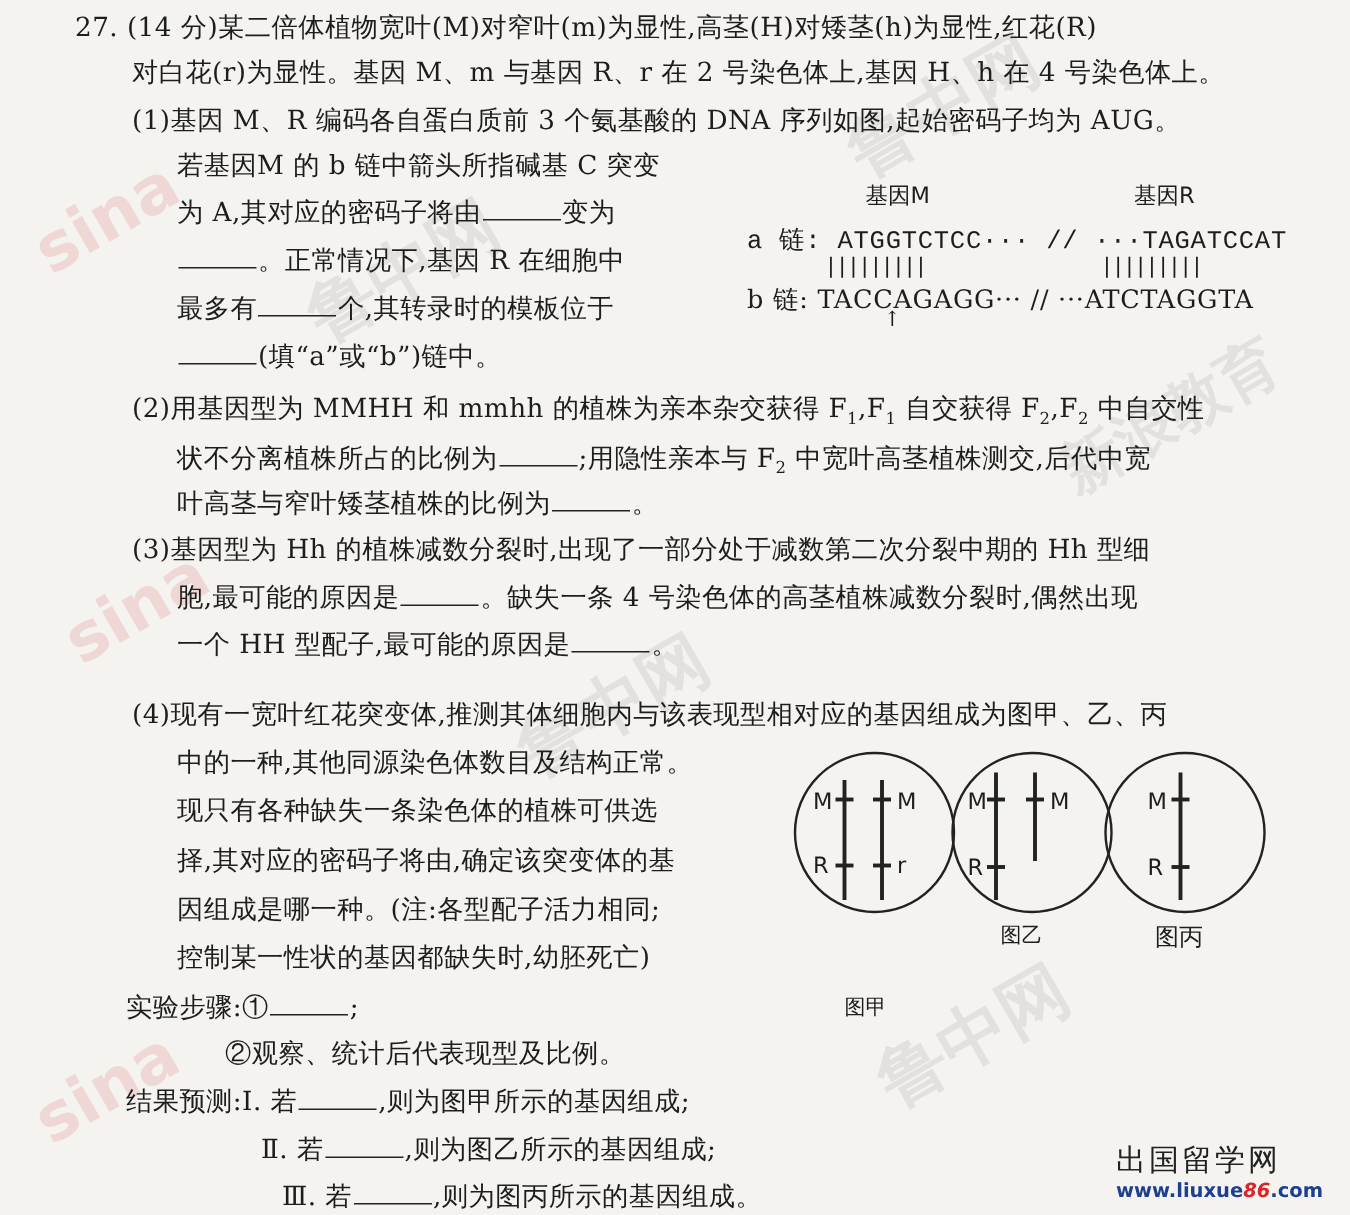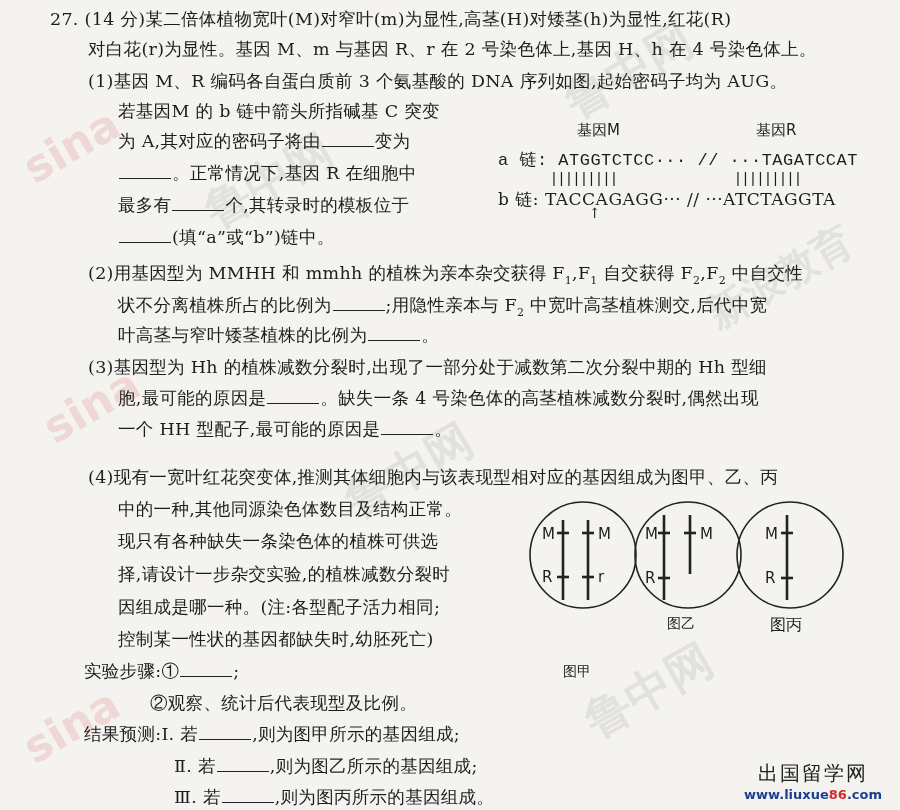--- a/index.html
+++ b/index.html
@@ -10,24 +10,24 @@
     color: #1d1d1d;
   }
   .wm { position: absolute; font-family: "DejaVu Sans", sans-serif; color: rgba(180,180,180,0.28); font-weight: bold; pointer-events: none; transform: rotate(-30deg); white-space: nowrap; }
   .wm.red { color: rgba(220,120,120,0.22); }
   .line { position: absolute; font-size: 17.5px; line-height: 22px; white-space: nowrap; letter-spacing: 0.3px; }
   .blank { display: inline-block; width: 52px; border-bottom: 1.5px solid #222; height: 16px; vertical-align: baseline; margin: 0 1px; }
   .seq { position: absolute; font-size: 17px; white-space: nowrap; letter-spacing: 0.5px; }
   .ticks { position: absolute; font-size: 15px; letter-spacing: 3.6px; font-family: "Liberation Sans", sans-serif; }
   .label-c { position: absolute; font-size: 15px; font-family: "DejaVu Sans", sans-serif; }
   sub { font-size: 11px; }
-  .logo { position: absolute; right: 18px; bottom: 8px; text-align: center; }
+  .logo { position: absolute; right: 18px; bottom: 8px; text-align: left; }
   .logo .cn { font-family: "DejaVu Sans", sans-serif; font-size: 20px; letter-spacing: 2px; color: #222; }
   .logo .url { font-family: "DejaVu Sans", sans-serif; font-size: 13px; font-weight: bold; color: #1c3f8f; }
-  .logo .url .red { color: #d8262b; }
+  .logo .url .red { color: #d8262b; font-style: italic; }
 </style>
 </head>
 <body>
 
 <div class="wm red" style="left:20px;top:120px;font-size:44px;">sina</div>
 <div class="wm red" style="left:40px;top:380px;font-size:44px;">sina</div>
 <div class="wm red" style="left:20px;top:700px;font-size:44px;">sina</div>
 <div class="wm" style="left:200px;top:150px;font-size:46px;">鲁中网</div>
 <div class="wm" style="left:560px;top:40px;font-size:46px;">鲁中网</div>
 <div class="wm" style="left:340px;top:440px;font-size:46px;">鲁中网</div>
@@ -85,36 +85,36 @@
 <div class="line" style="left:118px;top:387px;">
   <span>胞,最可能的原因是</span><span class="blank"></span><span>。缺失一条 4 号染色体的高茎植株减数分裂时,偶然出现</span>
 </div>
 <div class="line" style="left:118px;top:418px;">
   <span>一个 HH 型配子,最可能的原因是</span><span class="blank"></span><span>。</span>
 </div>
 
 <div class="line" style="left:88px;top:466px;">(4)现有一宽叶红花突变体,推测其体细胞内与该表现型相对应的基因组成为图甲、乙、丙</div>
 <div class="line" style="left:118px;top:498px;">中的一种,其他同源染色体数目及结构正常。</div>
 <div class="line" style="left:118px;top:530px;">现只有各种缺失一条染色体的植株可供选</div>
-<div class="line" style="left:118px;top:563px;">择,请设计一步杂交实验,的植株减数分裂时</div>
+<div class="line" style="left:118px;top:563px;">择,其对应的密码子将由,确定该突变体的基</div>
 <div class="line" style="left:118px;top:596px;">因组成是哪一种。(注:各型配子活力相同;</div>
 <div class="line" style="left:118px;top:628px;">控制某一性状的基因都缺失时,幼胚死亡)</div>
 
 <div class="line" style="left:84px;top:660px;">
   <span>实验步骤:①</span><span class="blank"></span><span>;</span>
 </div>
 <div class="line" style="left:150px;top:692px;">②观察、统计后代表现型及比例。</div>
 
 <div class="line" style="left:84px;top:723px;">
   <span>结果预测:</span><span>Ⅰ. 若</span><span class="blank"></span><span>,则为图甲所示的基因组成;</span>
 </div>
 <div class="line" style="left:174px;top:755px;">
   <span>Ⅱ. 若</span><span class="blank"></span><span>,则为图乙所示的基因组成;</span>
 </div>
-<div class="line" style="left:174px;top:786px;">
+<div class="line" style="left:188px;top:786px;">
   <span>Ⅲ. 若</span><span class="blank"></span><span>,则为图丙所示的基因组成。</span>
 </div>
 
 <svg style="position:absolute;left:520px;top:500px;" width="380" height="110">
   <g fill="none" stroke="#222" stroke-width="1.6">
     <circle cx="63" cy="55" r="53"></circle>
     <circle cx="168" cy="55" r="53"></circle>
     <circle cx="270" cy="55" r="53"></circle>
   </g>
   <g stroke="#222" stroke-width="2.6">

